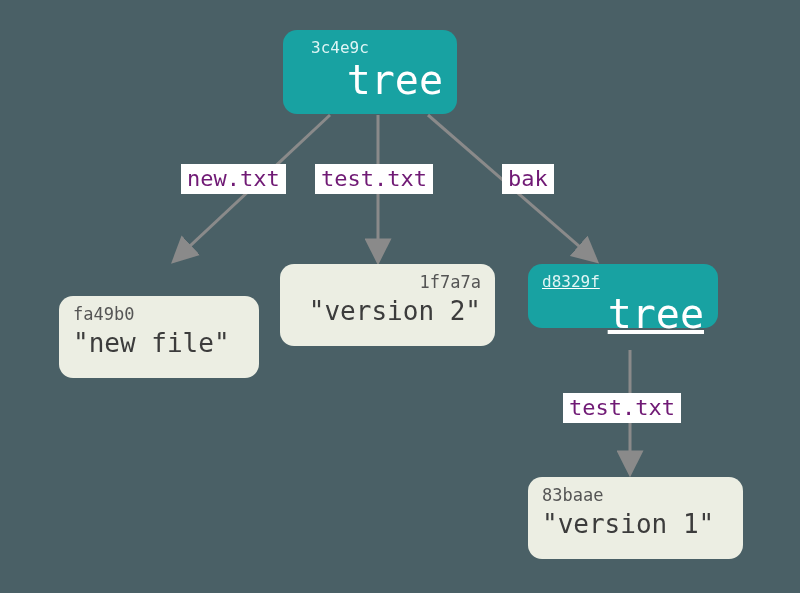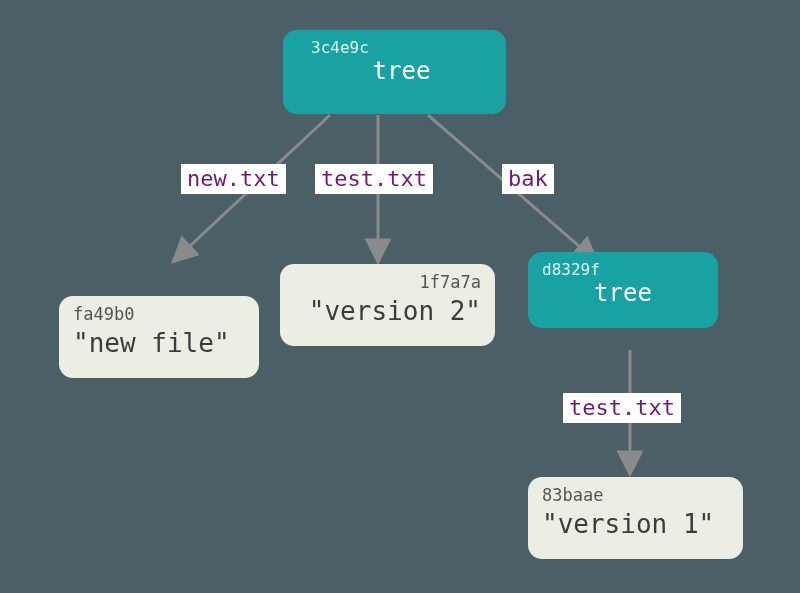--- a/index.html
+++ b/index.html
@@ -1,21 +1,21 @@
 <!DOCTYPE html>
 <html><head>
 <meta charset="utf-8">
 <style>
   html,body{margin:0;padding:0;width:800px;height:593px;background:#4a6066;font-family:'DejaVu Sans Mono','Menlo','Consolas',monospace;}
   .stage{position:relative;width:800px;height:593px;}
   svg.arrows{position:absolute;left:0;top:0;width:800px;height:593px;pointer-events:none;}
   .node{position:absolute;border-radius:14px;box-sizing:border-box;padding:8px 14px 10px;}
   .tree{background:#18a2a2;color:#fff;}
   .tree .hash{font-size:16px;color:#dff5f5;}
-  .tree .type{font-size:24px;text-align:center;margin-top:0px;}
+  .tree .type{font-size:40px;text-align:right;margin-top:0px;}
   .blob{background:#eceee3;color:#4a4a4a;}
   .blob .hash{font-size:17px;color:#555;}
   .blob .content{font-size:26px;color:#3c3c3c;margin-top:4px;}
   .edge-label{position:absolute;background:#fff;color:#701a75;font-size:22px;padding:0 6px;line-height:30px;height:30px;}
 </style>
 </head>
 <body>
 
 <div class="stage">
 
@@ -28,40 +28,40 @@
 
     <line x1="330" y1="115" x2="175" y2="260" stroke="#8a8a8a" stroke-width="3" marker-end="url(#ah)"></line>
 
     <line x1="378" y1="115" x2="378" y2="260" stroke="#8a8a8a" stroke-width="3" marker-end="url(#ah)"></line>
 
     <line x1="428" y1="115" x2="595" y2="260" stroke="#8a8a8a" stroke-width="3" marker-end="url(#ah)"></line>
 
     <line x1="630" y1="350" x2="630" y2="472" stroke="#8a8a8a" stroke-width="3" marker-end="url(#ah)"></line>
   </svg>
 
-  <div class="node tree" style="left:283px;top:30px;width:223px;height:84px;padding-left:28px;">
+  <div class="node tree" style="left:283px;top:30px;width:174px;height:84px;padding-left:28px;">
     <div class="hash">3c4e9c</div>
     <div class="type">tree</div>
   </div>
 
   <div class="edge-label" style="left:181px;top:164px;">new.txt</div>
   <div class="edge-label" style="left:315px;top:164px;">test.txt</div>
   <div class="edge-label" style="left:502px;top:164px;text-align:center;">bak</div>
 
   <div class="node blob" style="left:59px;top:264px;width:200px;height:82px;margin-top:32px;">
     <div class="hash">fa49b0</div>
     <div class="content">"new file"</div>
   </div>
 
   <div class="node blob" style="left:280px;top:264px;width:215px;height:82px;text-align:right;">
     <div class="hash">1f7a7a</div>
     <div class="content">"version 2"</div>
   </div>
 
-  <div class="node tree" style="left:528px;top:252px;width:190px;height:76px;">
+  <div class="node tree" style="left:528px;top:264px;width:190px;height:64px;text-decoration:underline;">
     <div class="hash">d8329f</div>
     <div class="type">tree</div>
   </div>
 
   <div class="edge-label" style="left:563px;top:393px;">test.txt</div>
 
   <div class="node blob" style="left:528px;top:477px;width:215px;height:82px;">
     <div class="hash">83baae</div>
     <div class="content">"version 1"</div>
   </div>

